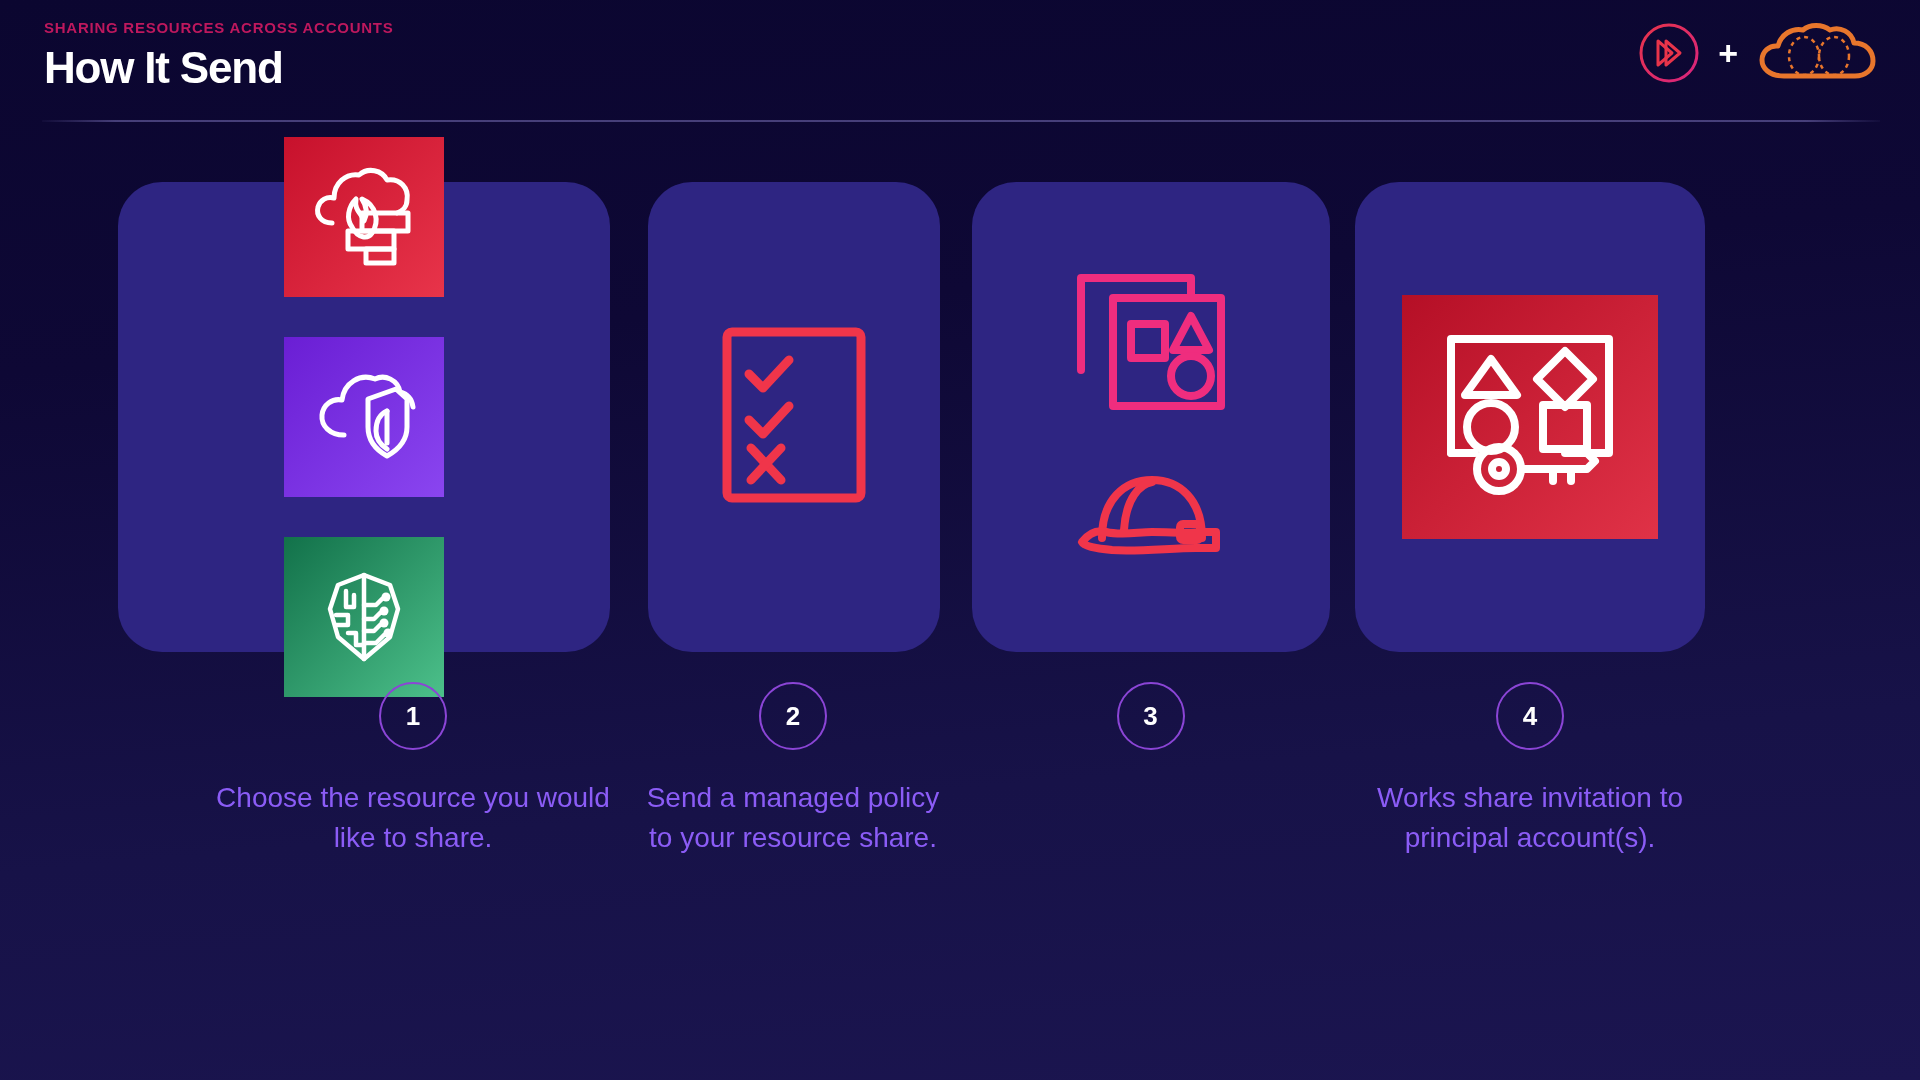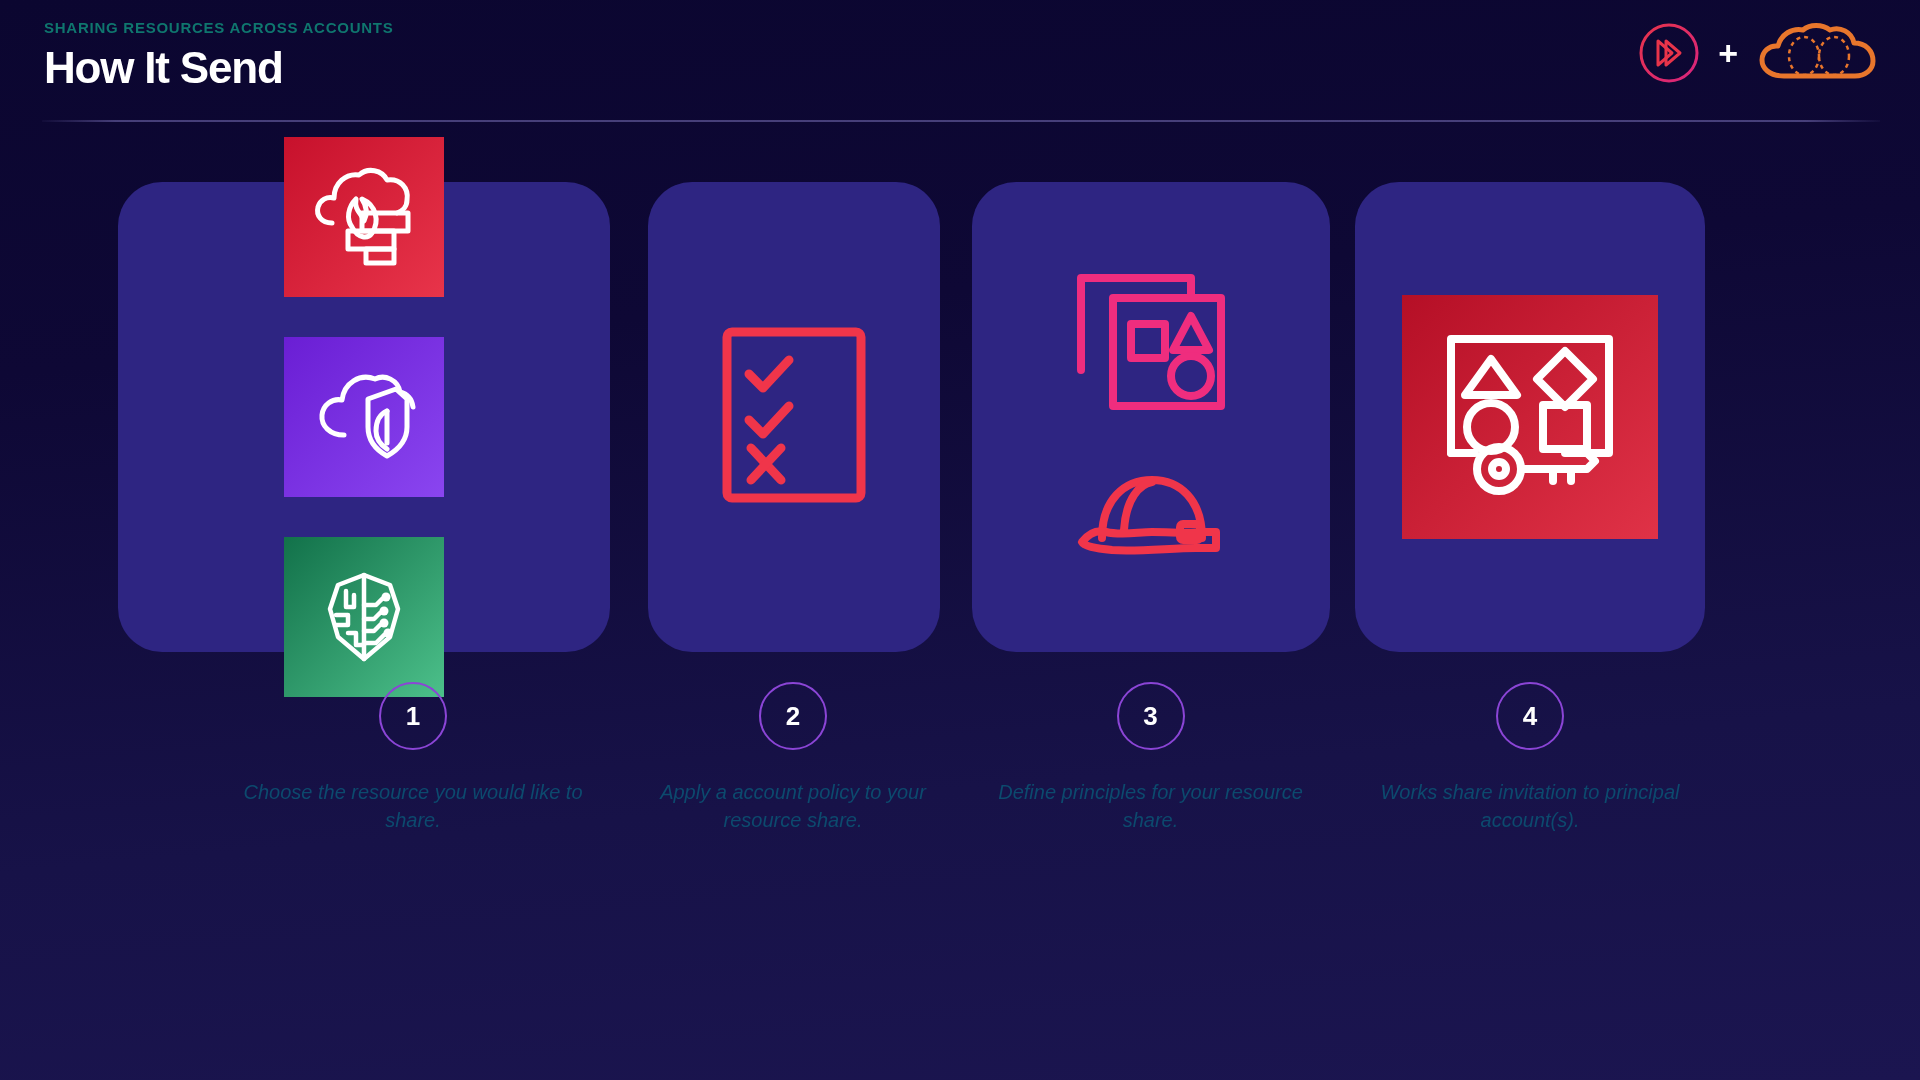--- a/index.html
+++ b/index.html
@@ -28,21 +28,21 @@
   .header-text {
     position: absolute;
     left: 44px;
     top: 20px;
   }
 
   .eyebrow {
     font-size: 15px;
     font-weight: bold;
     letter-spacing: 0.75px;
-    color: #0f766e;
+    color: #be185d;
     text-transform: uppercase;
     line-height: 1.1;
   }
 
   .title {
     font-size: 44px;
     font-weight: bold;
     letter-spacing: -1.2px;
     color: #ffffff;
     margin-top: 8px;
@@ -171,25 +171,24 @@
     display: flex;
     align-items: center;
     justify-content: center;
     font-size: 26px;
     font-weight: bold;
     color: #ffffff;
   }
 
   .step-caption {
     margin-top: 28px;
-    font-size: 20px;
+    font-size: 28px;
     line-height: 1.42;
-    color: #0c4a6e;
+    color: #8b5cf6;
     text-align: center;
-    font-style: italic;
   }
 </style>
 </head>
 <body>
 
 <div class="header">
 
   <div class="header-text">
     <div class="eyebrow">SHARING RESOURCES ACROSS ACCOUNTS</div>
     <div class="title">How It Send</div>
@@ -352,26 +351,25 @@
 
 <div class="steps-row">
 
   <div class="step s1">
     <div class="step-badge">1</div>
     <div class="step-caption">Choose the resource you would like to share.</div>
   </div>
 
   <div class="step s2">
     <div class="step-badge">2</div>
-    <div class="step-caption">Apply a account policy to your resource share.</div>
+    <div class="step-caption">Send a managed policy to your resource share.</div>
   </div>
 
   <div class="step s3">
     <div class="step-badge">3</div>
-    <div class="step-caption">Define principles for your resource share.</div>
   </div>
 
   <div class="step s4">
     <div class="step-badge">4</div>
     <div class="step-caption">Works share invitation to principal account(s).</div>
   </div>
 
 </div>
 
 </body></html>

